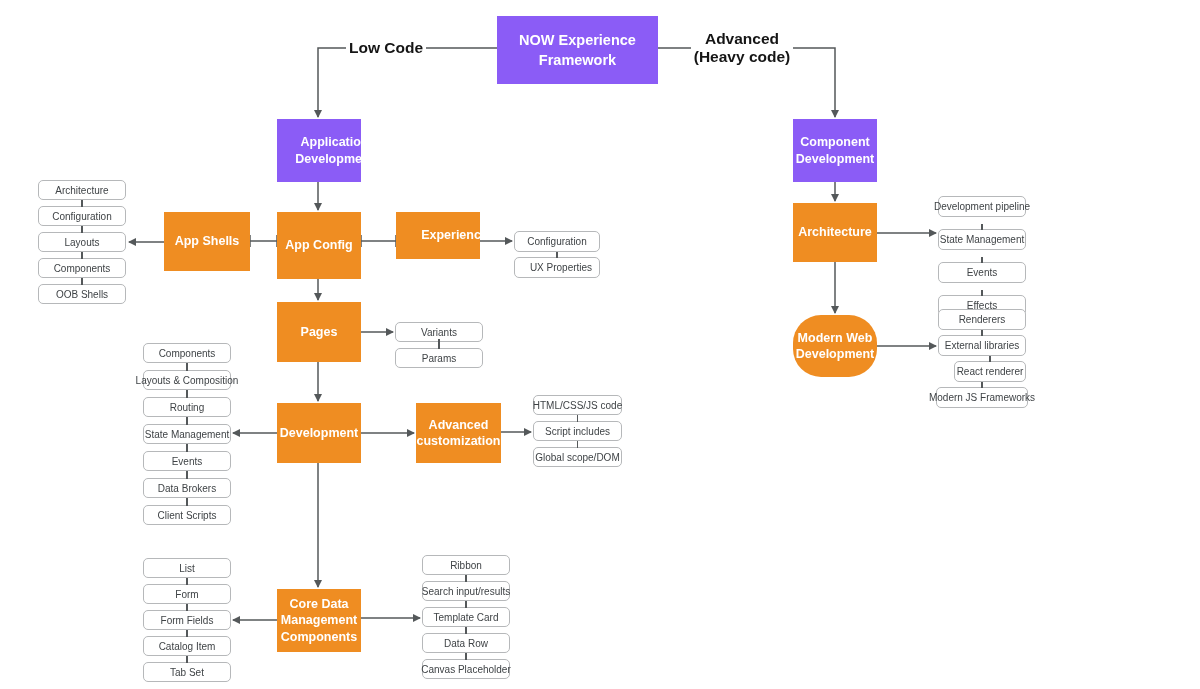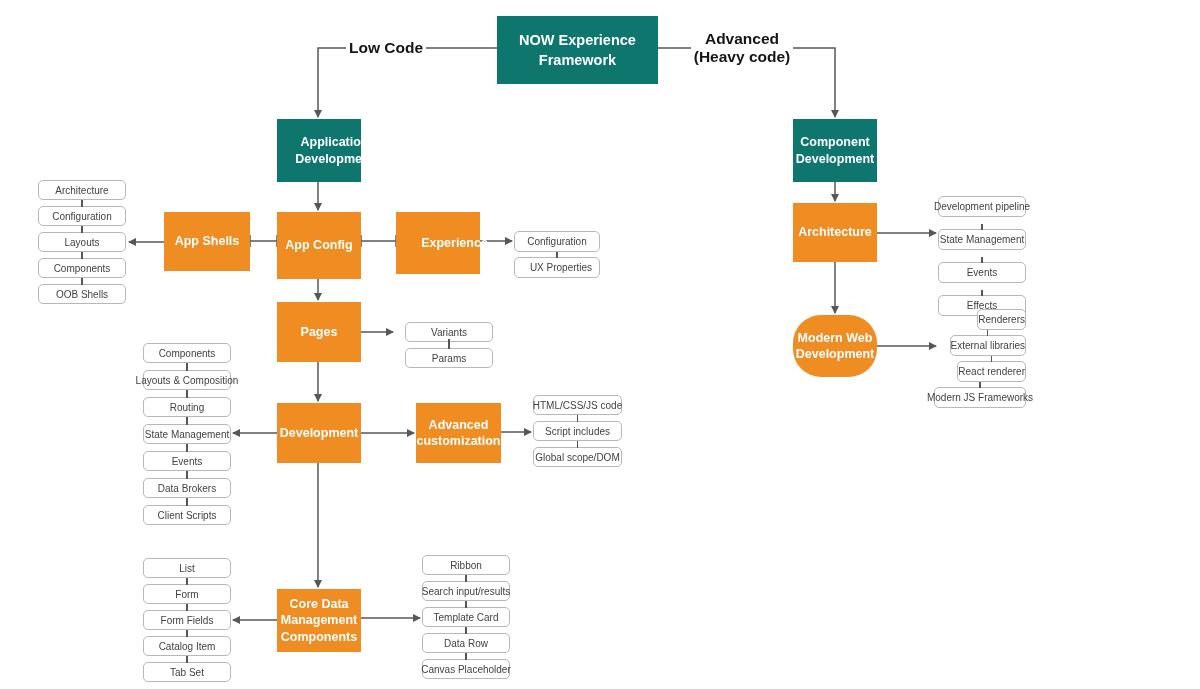--- a/index.html
+++ b/index.html
@@ -6,21 +6,21 @@
   .canvas{
     position:relative;width:1200px;height:689px;background:#ffffff;overflow:hidden;
     font-family:"Liberation Sans", sans-serif;
   }
   .wires{position:absolute;left:0;top:0;width:1200px;height:689px;z-index:1;}
   .node{
     position:absolute;z-index:2;display:flex;align-items:center;justify-content:center;
     text-align:center;color:#ffffff;font-weight:bold;font-size:12.5px;line-height:1.3;
     white-space:pre-line;box-sizing:border-box;
   }
-  .blue{background:#0f766e;}
+  .blue{background:#8b5cf6;}
   .orange{background:#EF8D22;}
   .root{font-size:14.5px;line-height:1.4;}
   .vcol{position:absolute;z-index:2;display:flex;flex-direction:column;gap:var(--gap,6px);}
   .wbox{
     position:relative;box-sizing:border-box;height:20px;background:#ffffff;
     border:1px solid #b6b8ba;border-radius:5px;display:flex;align-items:center;justify-content:center;
     font-size:10px;color:#3f4346;white-space:nowrap;
   }
   .vcol .wbox:not(:first-child)::before{
     content:"";position:absolute;left:calc(50% - 1px);top:calc(-1px - var(--gap,6px));
@@ -84,21 +84,21 @@
 
   <div class="node blue root" style="left:497px;top:16px;width:161px;height:68px;">NOW Experience
 Framework</div>
   <div class="node blue" style="left:277px;top:119px;width:84px;height:63px;padding-left:31px;">Application
 Development</div>
   <div class="node blue" style="left:793px;top:119px;width:84px;height:63px;">Component
 Development</div>
 
   <div class="node orange" style="left:164px;top:212px;width:86px;height:59px;">App Shells</div>
   <div class="node orange" style="left:277px;top:212px;width:84px;height:67px;">App Config</div>
-  <div class="node orange" style="left:396px;top:212px;width:84px;height:62px;padding-left:33px;">Experience</div>
+  <div class="node orange" style="left:396px;top:212px;width:84px;height:47px;padding-left:33px;">Experience</div>
   <div class="node orange" style="left:277px;top:302px;width:84px;height:60px;">Pages</div>
   <div class="node orange" style="left:277px;top:403px;width:84px;height:60px;">Development</div>
   <div class="node orange" style="left:416px;top:403px;width:85px;height:60px;">Advanced
 customization</div>
   <div class="node orange" style="left:277px;top:589px;width:84px;height:63px;">Core Data
 Management
 Components</div>
 
   <div class="node orange" style="left:793px;top:203px;width:84px;height:59px;">Architecture</div>
   <div class="node orange" style="left:793px;top:315px;width:84px;height:62px;border-radius:28px;">Modern Web
@@ -110,21 +110,21 @@
     <div class="wbox">Layouts</div>
     <div class="wbox">Components</div>
     <div class="wbox">OOB Shells</div>
   </div>
 
   <div class="vcol" style="left:514px;top:231px;width:86px;--gap:5px;">
     <div class="wbox" style="height:21px;">Configuration</div>
     <div class="wbox" style="height:21px;padding-left:8px;">UX Properties</div>
   </div>
 
-  <div class="vcol" style="left:405px;top:322px;width:88px;gap:6px;--gap:9px;">
+  <div class="vcol" style="left:395px;top:322px;width:88px;gap:6px;--gap:9px;">
     <div class="wbox">Variants</div>
     <div class="wbox">Params</div>
   </div>
 
   <div class="vcol" style="left:143px;top:343px;width:88px;--gap:7px;">
     <div class="wbox">Components</div>
     <div class="wbox">Layouts &amp; Composition</div>
     <div class="wbox">Routing</div>
     <div class="wbox">State Management</div>
     <div class="wbox">Events</div>
@@ -154,20 +154,20 @@
     <div class="wbox">Canvas Placeholder</div>
   </div>
 
   <div class="vcol" style="left:938px;top:196px;width:88px;gap:12px;--gap:5px;">
     <div class="wbox" style="height:21px;">Development pipeline</div>
     <div class="wbox" style="height:21px;">State Management</div>
     <div class="wbox" style="height:21px;">Events</div>
     <div class="wbox" style="height:21px;">Effects</div>
   </div>
 
-  <div class="vcol" style="left:938px;top:309px;width:88px;align-items:flex-end;--gap:5px;">
+  <div class="vcol" style="left:938px;top:309px;width:88px;--gap:5px;">
     <div class="wbox" style="height:21px;">Renderers</div>
     <div class="wbox" style="height:21px;">External libraries</div>
     <div class="wbox" style="height:21px;margin-left:16px;">React renderer</div>
     <div class="wbox" style="height:21px;width:92px;margin-left:-2px;">Modern JS Frameworks</div>
   </div>
 
 </div>
 
 </body></html>

